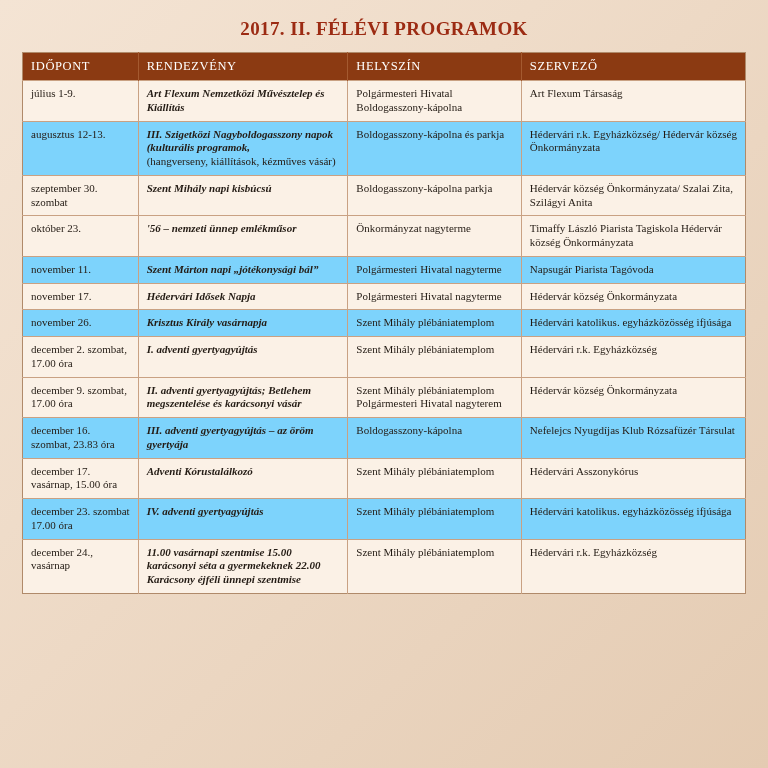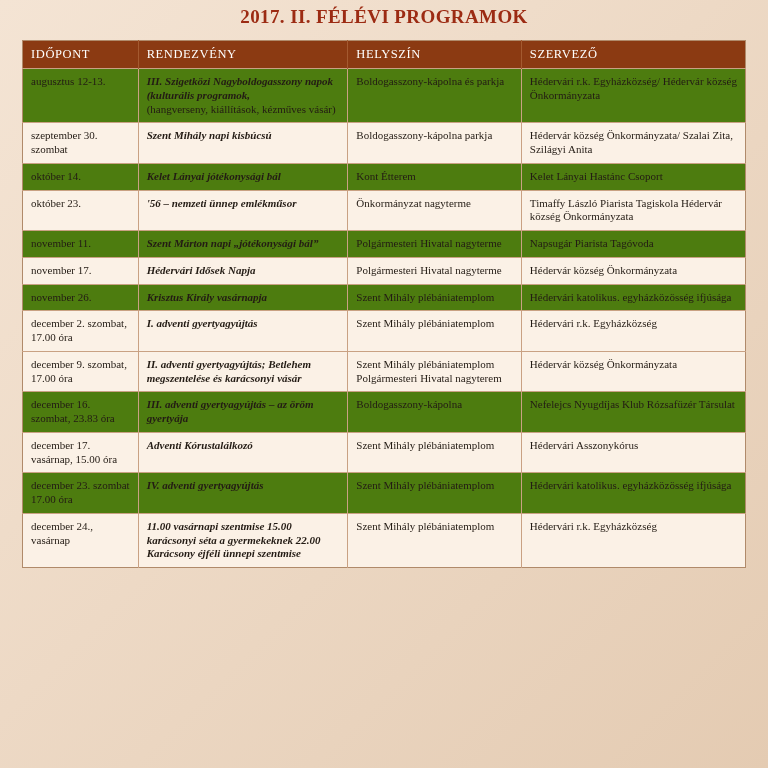--- a/index.html
+++ b/index.html
@@ -10,21 +10,21 @@
     width: 768px;
     height: 768px;
     background: linear-gradient(135deg, #f4e4d4 0%, #efdcc9 35%, #e9d3bd 70%, #e4cbb2 100%);
     font-family: "Liberation Serif", serif;
     overflow: hidden;
   }
   .page {
     width: 768px;
     height: 768px;
     box-sizing: border-box;
-    padding: 2px 22px 10px 22px;
+    padding: 14px 22px 10px 22px;
     display: flex;
     flex-direction: column;
   }
   .title {
     text-align: center;
     color: #9c2b13;
     font-size: 19px;
     font-weight: bold;
     letter-spacing: 0.4px;
     margin: 4px 0 12px 0;
@@ -55,21 +55,21 @@
     padding: 6px 8px;
     vertical-align: top;
     border-top: 1px solid #c9a183;
     border-right: 1px solid #c9a183;
     color: #231b14;
     line-height: 1.25;
     font-family: "Liberation Serif", serif;
   }
   table.program td:last-child { border-right: none; }
   tr.odd td { background: #fbf1e6; }
-  tr.even td { background: #4d7c0f; }
+  tr.even td { background: #7dd3fc; }
   .col-when { width: 16.0%; }
   .col-event { width: 29.0%; }
   .col-place { width: 24.0%; }
   .col-org   { width: 31.0%; }
   .ev {
     font-style: italic;
     font-weight: bold;
   }
   .cellline { display: block; }
 </style>
@@ -89,45 +89,45 @@
     </colgroup>
     <thead>
       <tr>
         <th>IDŐPONT</th>
         <th>RENDEZVÉNY</th>
         <th>HELYSZÍN</th>
         <th>SZERVEZŐ</th>
       </tr>
     </thead>
     <tbody id="tbody">
+        <tr class="odd">
+          <td>július 1-9.</td>
+          <td>
+            <span class="ev cellline">Art Flexum Nemzetközi Művésztelep és Kiállítás</span>
+          </td>
+          <td>Polgármesteri Hivatal Boldogasszony-kápolna</td>
+          <td>Art Flexum Társaság</td>
+        </tr>
         <tr class="even">
           <td>augusztus 12-13.</td>
           <td>
             <span class="ev cellline">III. Szigetközi Nagyboldogasszony napok (kulturális programok,</span>
             <span class="sub cellline">(hangverseny, kiállítások, kézműves vásár)</span>
           </td>
           <td>Boldogasszony-kápolna és parkja</td>
           <td>Hédervári r.k. Egyházközség/ Hédervár község Önkormányzata</td>
         </tr>
         <tr class="odd">
           <td>szeptember 30. szombat</td>
           <td>
             <span class="ev cellline">Szent Mihály napi kisbúcsú</span>
           </td>
           <td>Boldogasszony-kápolna parkja</td>
           <td>Hédervár község Önkormányzata/ Szalai Zita, Szilágyi Anita</td>
         </tr>
-        <tr class="even">
-          <td>október 14.</td>
-          <td>
-            <span class="ev cellline">Kelet Lányai jótékonysági bál</span>
-          </td>
-          <td>Kont Étterem</td>
-          <td>Kelet Lányai Hastánc Csoport</td>
-        </tr>
         <tr class="odd">
           <td>október 23.</td>
           <td>
             <span class="ev cellline">'56 – nemzeti ünnep emlékműsor</span>
           </td>
           <td>Önkormányzat nagyterme</td>
           <td>Timaffy László Piarista Tagiskola Hédervár község Önkormányzata</td>
         </tr>
         <tr class="even">
           <td>november 11.</td>

